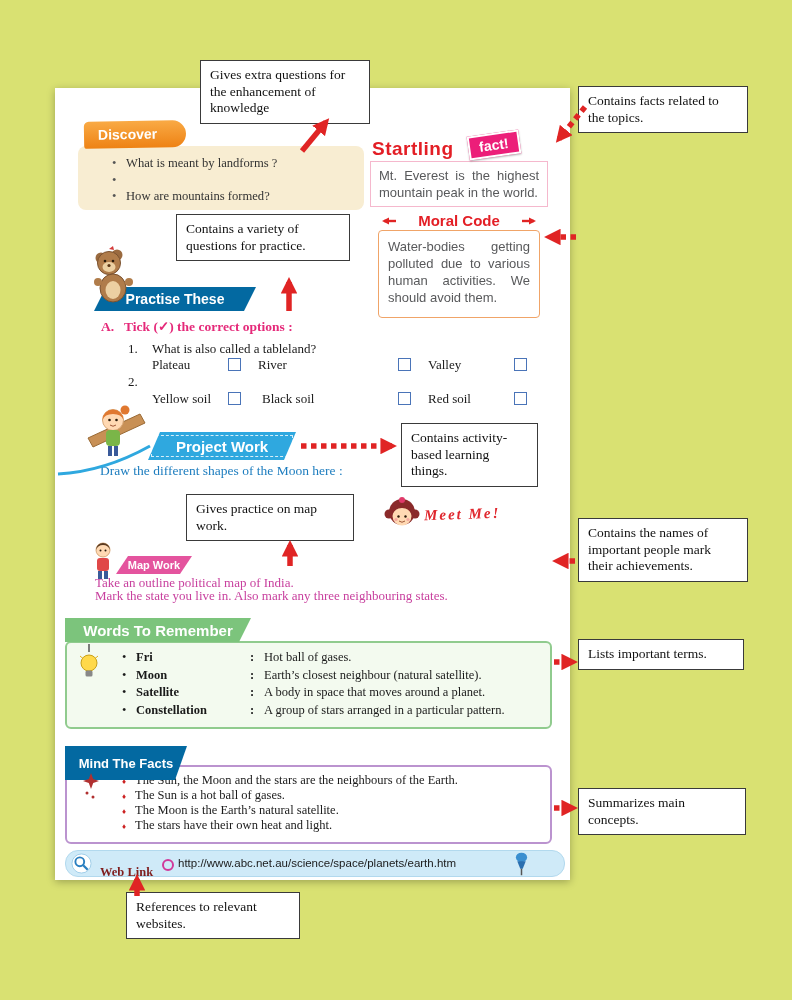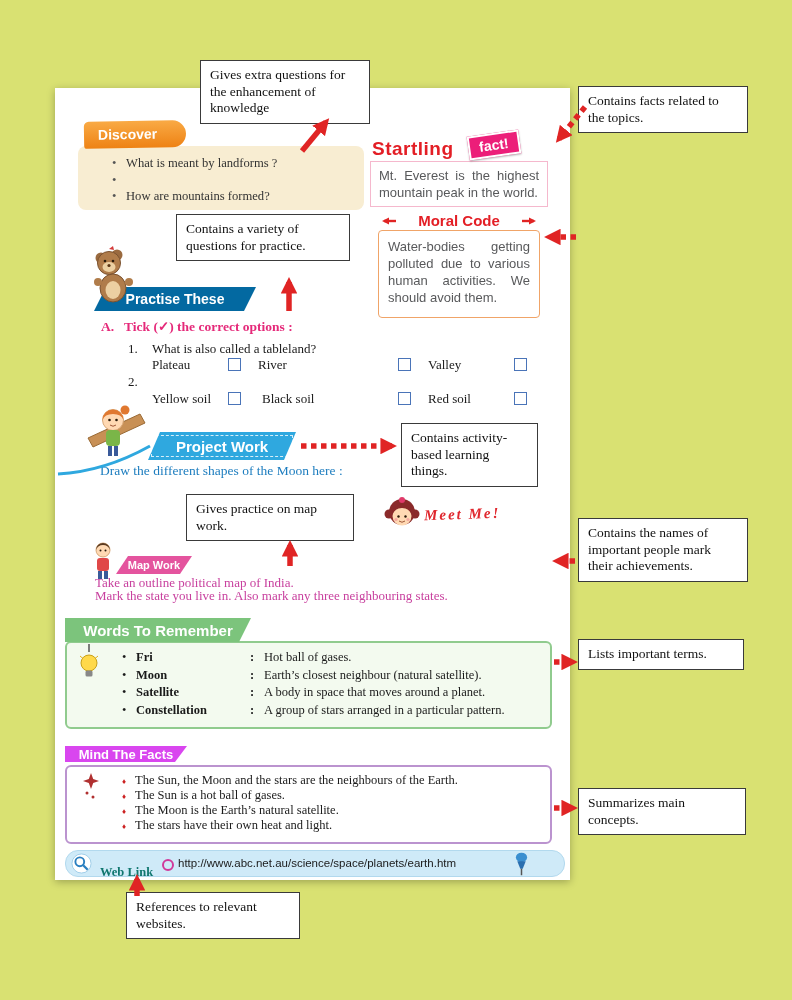--- a/index.html
+++ b/index.html
@@ -85,32 +85,32 @@
 
   
   #words-ribbon{left:65px;top:618px;width:186px;height:24px;background:#7cc47c;font-size:15px;}
   #words-box{left:65px;top:641px;width:487px;height:88px;background:#f3faef;
     border:2px solid #90cb8e;border-radius:6px;box-sizing:border-box;
     padding:8px 10px 0 55px;}
   .wrow{display:flex;font-size:12.5px;line-height:13px;margin-bottom:4.6px;align-items:baseline;}
   .wb{width:14px;} .wt{width:114px;font-weight:bold;} .wc{width:14px;font-weight:bold;} .wd{flex:1;}
 
   
-  #facts-ribbon{left:65px;top:746px;width:122px;height:16px;background:#d946ef;font-size:13px;}
+  #facts-ribbon{left:65px;top:746px;width:122px;height:34px;background:#0369a1;font-size:13px;}
   #facts-box{left:65px;top:765px;width:487px;height:79px;background:#fff;
     border:2px solid #bb93cf;border-radius:6px;box-sizing:border-box;
     padding:7px 10px 0 55px;}
   .frow{display:flex;font-size:12.5px;line-height:13.4px;margin-bottom:.6px;align-items:baseline;}
   .dia{width:13px;color:#cc2222;font-size:8px;}
 
   
   #weblink{left:65px;top:850px;width:500px;height:27px;background:#cfeaf8;border-radius:13px;
     border:1px solid #b2d9ee;box-sizing:border-box;}
   .wl-circle{position:absolute;left:5px;top:2px;width:21px;height:21px;}
-  .wl-label{position:absolute;left:34px;top:14px;font-weight:bold;font-size:12.5px;color:#0f766e;}
+  .wl-label{position:absolute;left:34px;top:14px;font-weight:bold;font-size:12.5px;color:#7f1d1d;}
   .wl-linkicon{position:absolute;left:96px;top:8px;width:8px;height:8px;border:2px solid #d03a9a;
     border-radius:50%;}
   .wl-url{position:absolute;left:112px;top:6px;font-family:"Liberation Sans",sans-serif;
     font-size:11.5px;color:#1a1a1a;}
   .wl-pin{position:absolute;left:448px;top:0px;width:15px;height:26px;}
 
   
   #bear{left:86px;top:246px;width:52px;height:58px;z-index:3;}
   #girl{left:82px;top:396px;width:74px;height:64px;z-index:3;}
   #boy{left:88px;top:540px;width:30px;height:40px;z-index:3;}

